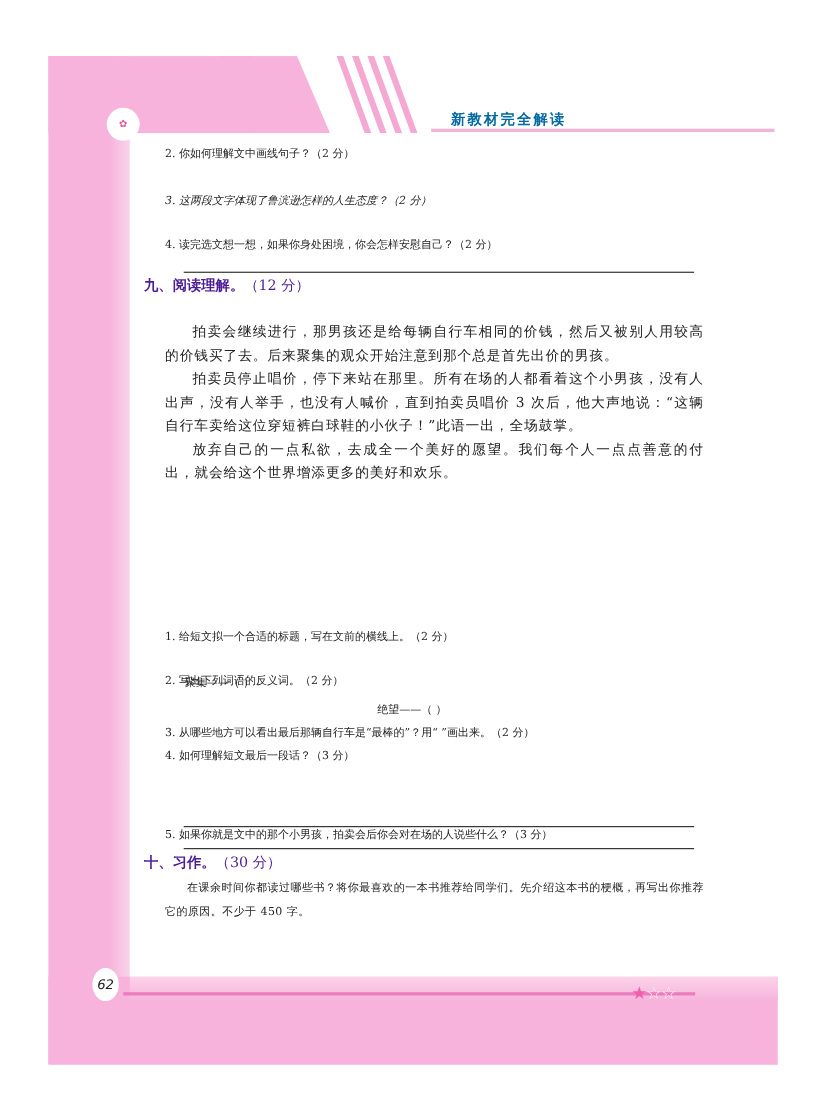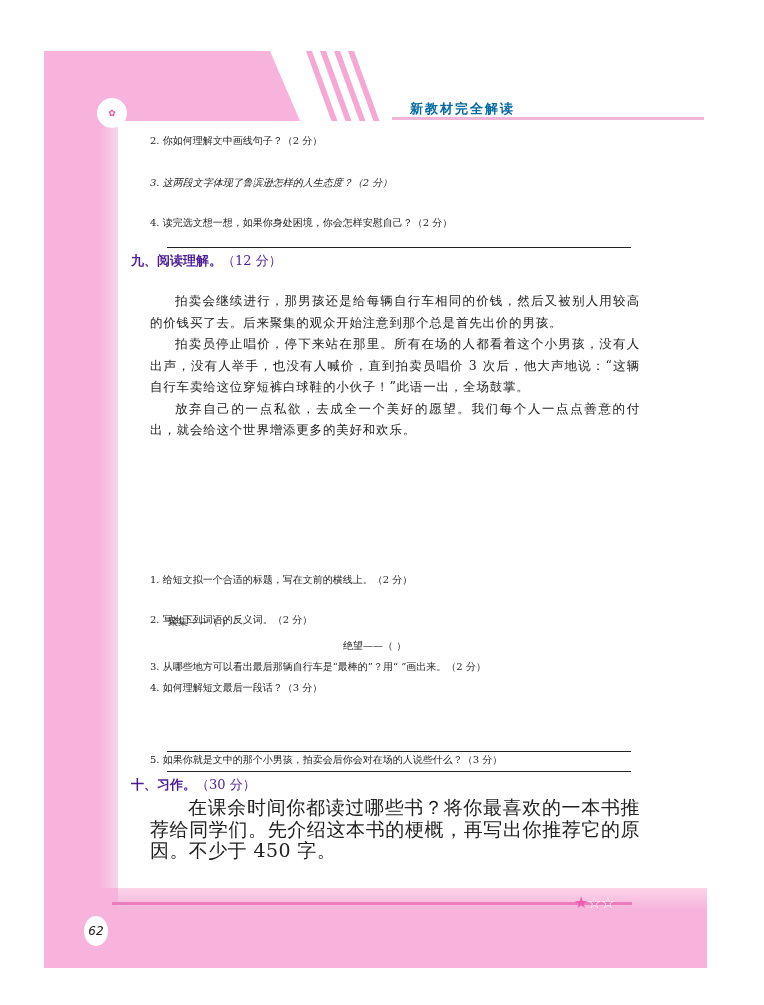--- a/index.html
+++ b/index.html
@@ -10,21 +10,21 @@
   .left-band { left: 44px; top: 51px; width: 74px; height: 916px; background: linear-gradient(to right, #f7b3dc 0%, #f7b3dc 75%, #f8d5ea 100%); }
   .top-band-pink { left: 44px; top: 51px; width: 185px; height: 70px; background: #f7b3dc; }
   .top-band-slant { left: 200px; top: 51px; width: 100px; height: 70px; background: #f7b3dc; clip-path: polygon(0 0, 70% 0, 100% 100%, 0 100%); }
   .stripe { top: 51px; width: 6px; height: 70px; background: #f4a8d2; transform: skewX(20deg); transform-origin: top left; }
   .header-rule2 { left: 265px; top: 117px; width: 440px; height: 3px; background: #efb6d8; }
   .header-title { left: 410px; top: 100px; font-size: 13px; font-weight: bold; letter-spacing: 2px; color: #0369a1; font-family: "DejaVu Sans", sans-serif; }
   .logo { left: 97px; top: 98px; width: 30px; height: 30px; border-radius: 50%; background: #fff; display:flex; align-items:center; justify-content:center; color:#e2559f; font-size: 9px; font-weight: bold; font-family: "DejaVu Sans", sans-serif; }
   .bottom-band { left: 44px; top: 888px; width: 663px; height: 80px; background: #f7b3dc; }
   .bottom-band-light { left: 118px; top: 888px; width: 589px; height: 22px; background: linear-gradient(to bottom, #fbd3e8, #f7b3dc); }
   .bottom-rule { left: 112px; top: 902px; width: 520px; height: 3px; background: #ec7dbd; }
-  .page-num { left: 84px; top: 880px; width: 24px; height: 30px; border-radius: 50%; background: #fff; font-size: 12px; font-style: italic; display:flex; align-items:center; justify-content:center; font-family: "DejaVu Sans", sans-serif; margin-top: 36px; }
+  .page-num { left: 84px; top: 880px; width: 24px; height: 30px; border-radius: 50%; background: #fff; font-size: 12px; font-style: italic; display:flex; align-items:center; justify-content:center; font-family: "DejaVu Sans", sans-serif; }
   .stars { left: 574px; top: 893px; font-size: 16px; letter-spacing: -1px; font-family: "DejaVu Sans", sans-serif; }
   .star-filled { color: #ee60ae; }
   .star-empty { color: #ffffff; text-shadow: 0 0 1px #ee8cc4; }
   
   .text { font-size: 10px; line-height: 20px; white-space: nowrap; }
   .q { left: 150px; }
   .section-heading { left: 131px; font-size: 13px; color: #4c1d95; font-weight: bold; font-family: "DejaVu Sans", sans-serif; text-align: center; }
   .section-heading .pts { font-weight: normal; font-family: "DejaVu Serif", serif; }
   .para { left: 150px; width: 490px; font-size: 12.5px; line-height: 21.5px; text-align: justify; white-space: normal; letter-spacing: 0.8px; }
   .para p { margin: 0; text-indent: 2em; }
@@ -69,21 +69,21 @@
 </div>
 <div class="abs text q" style="top:657px;">3. 从哪些地方可以看出最后那辆自行车是“最棒的”？用“        ”画出来。（2 分）</div>
 <div class="abs text q" style="top:678px;">4. 如何理解短文最后一段话？（3 分）</div>
 <div class="abs text q" style="top:750px;">5. 如果你就是文中的那个小男孩，拍卖会后你会对在场的人说些什么？（3 分）</div>
 <div class="abs rule" style="top:751px;"></div>
 <div class="abs rule" style="top:771px;"></div>
 
 <div class="abs section-heading text" style="top:775px;">
   <span>十、习作。</span><span class="pts">（30 分）</span>
 </div>
-<div class="abs para" style="top:797px; font-size:19px; letter-spacing:0.4px;">
+<div class="abs para" style="top:797px; font-size:10px; letter-spacing:0.4px;">
   <p>在课余时间你都读过哪些书？将你最喜欢的一本书推荐给同学们。先介绍这本书的梗概，再写出你推荐它的原因。不少于 450 字。</p>
 </div>
 
 <div class="abs bottom-band"></div>
 <div class="abs bottom-band-light"></div>
 <div class="abs bottom-rule"></div>
 <div class="abs page-num">62</div>
 <div class="abs stars">
   <span class="star-filled">★</span><span class="star-empty">☆</span><span class="star-empty">☆</span>
 </div>

